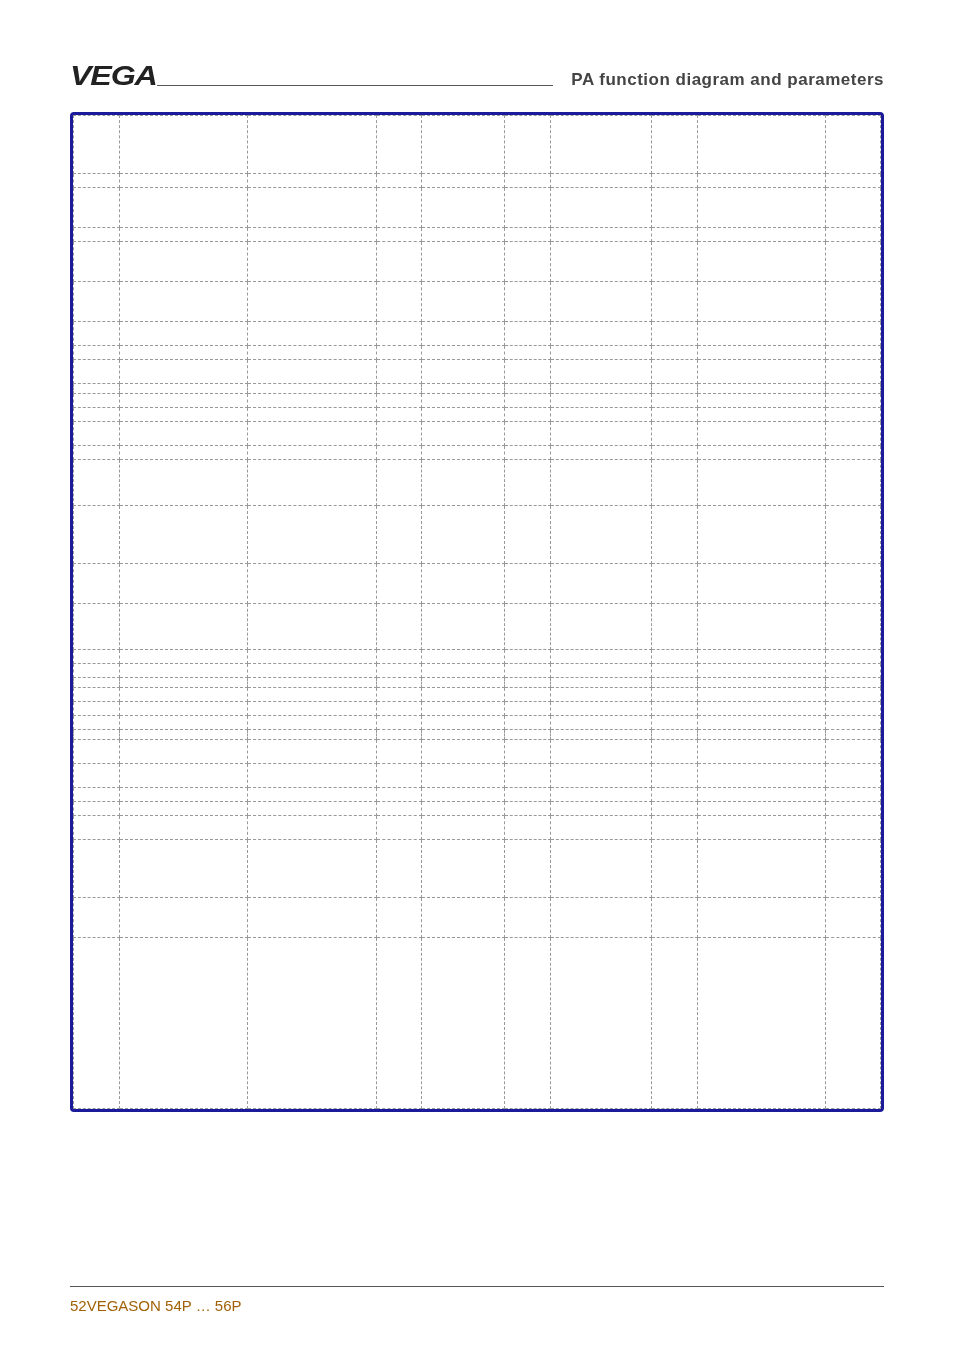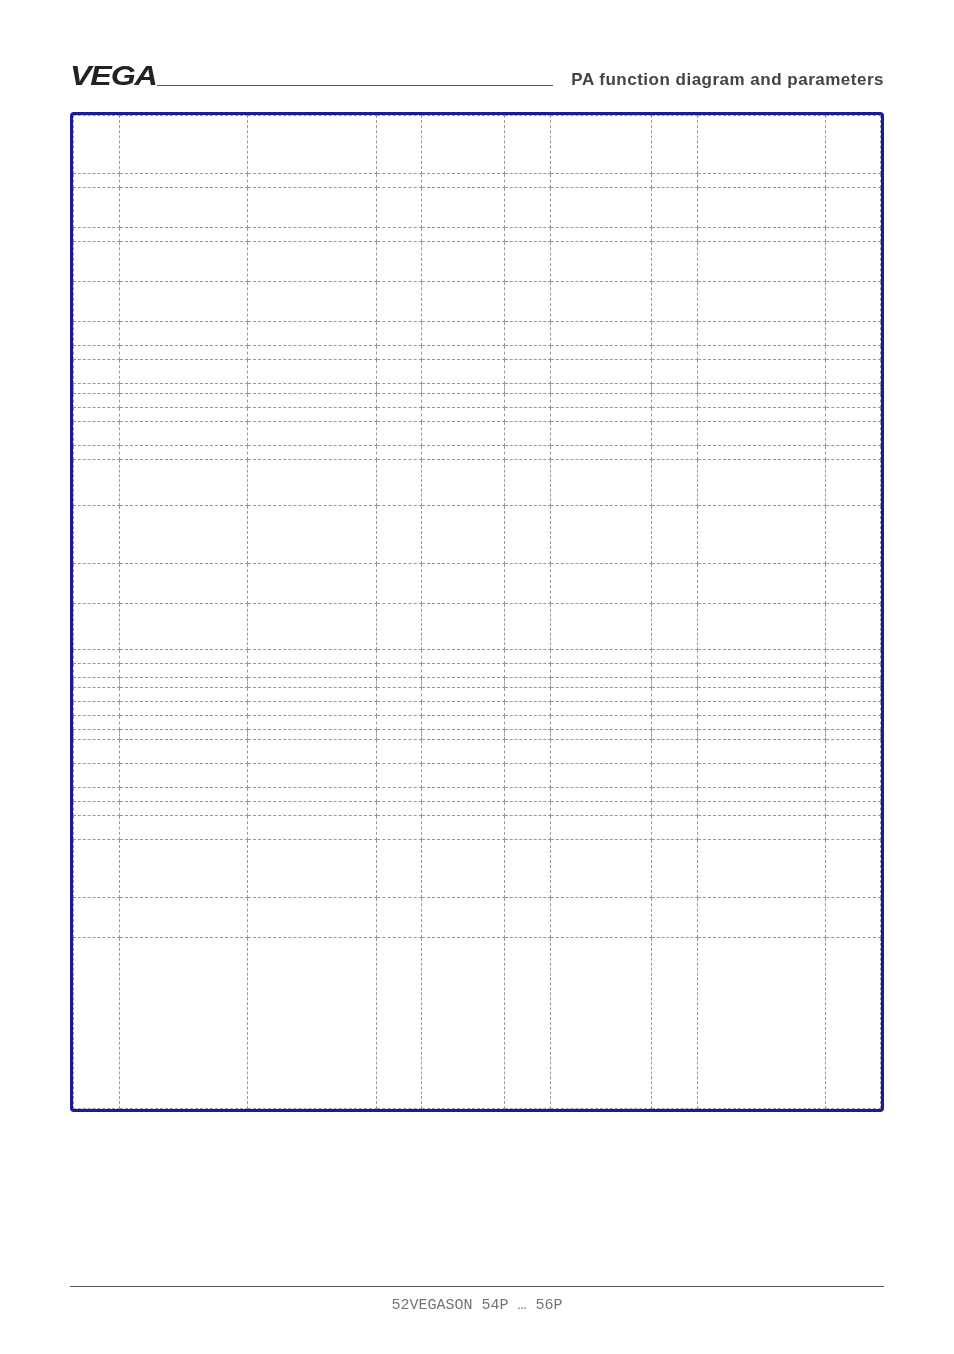--- a/index.html
+++ b/index.html
@@ -85,24 +85,23 @@
 
   .footer {
     margin-top: auto;
   }
   .footer-line {
     border-top: 1px solid #555;
     margin-bottom: 10px;
   }
   .footer-row {
     display: flex;
-    justify-content: center;
+    justify-content: flex-start;
     font-size: 15px;
-    color: #737373;
-    font-family: Liberation Mono, monospace;
+    color: #a16207;
   }
 </style>
 </head>
 <body>
 
 <div class="page">
   <div class="header">
     <div class="logo">VEGA</div>
     <div class="header-line"></div>
     <div class="header-title">PA function diagram and parameters</div>

